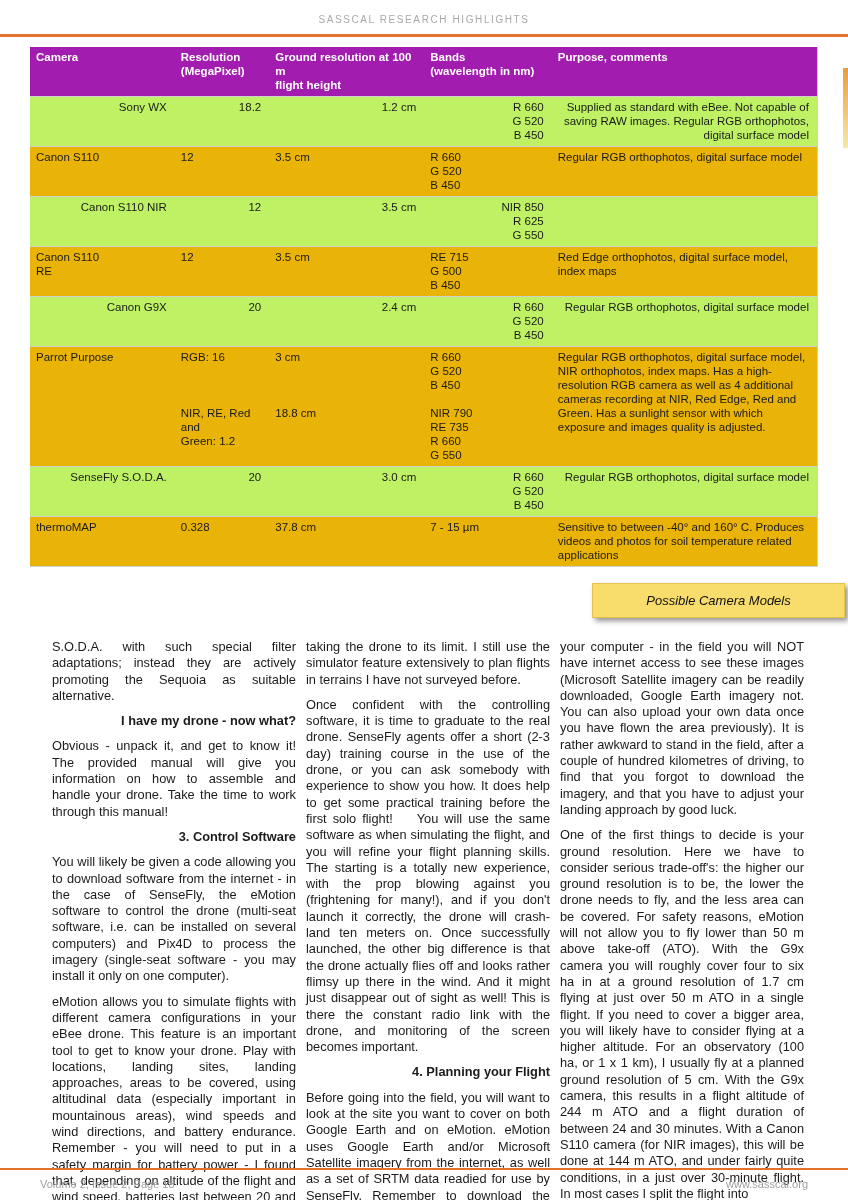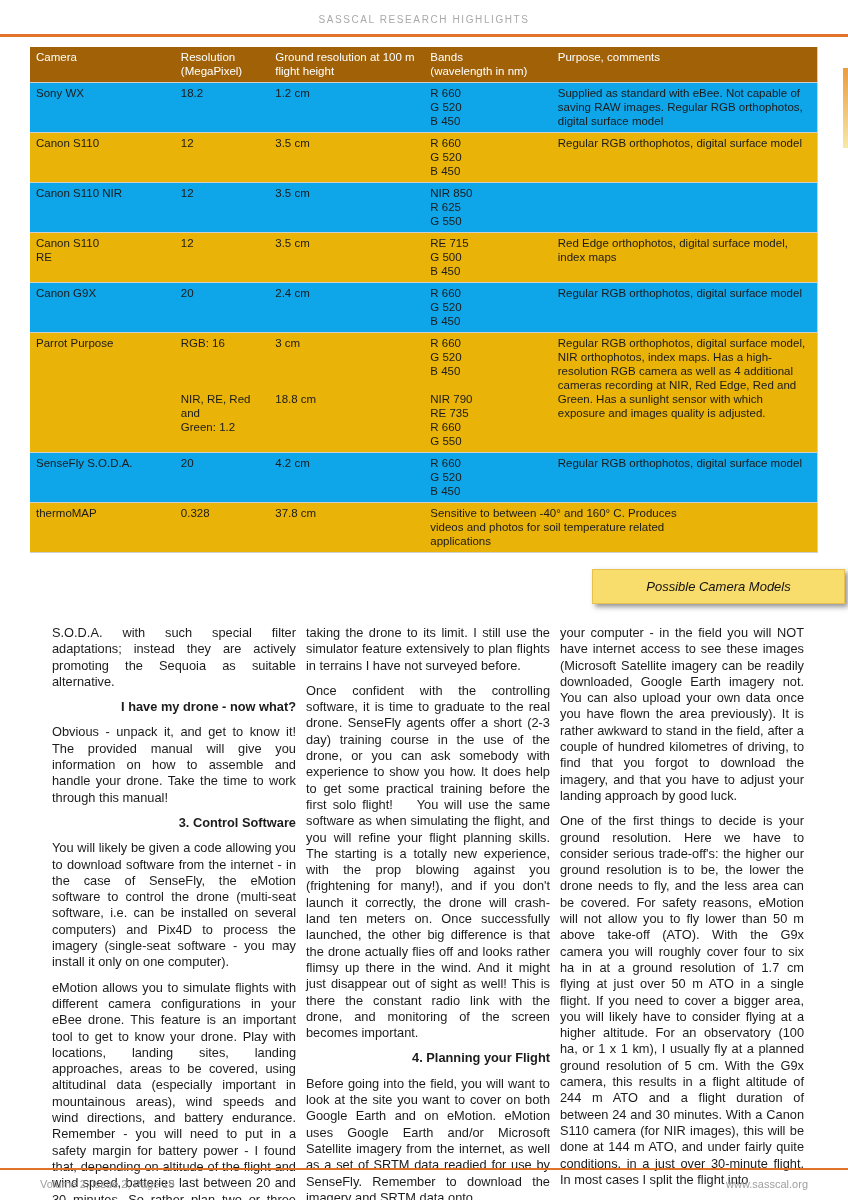--- a/index.html
+++ b/index.html
@@ -15,23 +15,23 @@
   .side-tab {
     position:absolute; right:0; top:68px; width:5px; height:80px;
     background:linear-gradient(#ec9c3e,#f6e9a8);
   }
   
   .camera-table {
     margin:10px 30px 0 30px; font-size:11.5px; line-height:14px;
     border-right:1px solid #cfcfcf; border-bottom:1px solid #cfcfcf;
   }
   .thead, .tr { display:flex; }
-  .thead { background:#a16207; color:#ffffff; font-weight:normal;justify-content:flex-end; }
+  .thead { background:#a21caf; color:#ffffff; font-weight:bold; }
   .tr { border-top:1px solid #cfcfcf; background:#eab308; }
-  .tr.alt { background:#0ea5e9; }
+  .tr.alt { background:#bef264;text-align:right; }
   .th, .td { padding:3px 8px 4px 6px; white-space:pre-line; box-sizing:border-box; }
   .camera     { width:18.4%; }
   .resolution { width:12.0%; }
   .ground     { width:19.7%; }
   .bands      { width:16.2%; }
   .purpose    { width:33.7%; }
   
   .callout {
     width:243px; margin:16px 3px 0 auto;
     background:#f9dd6c; border:1px solid #e6c14d;
@@ -140,30 +140,31 @@
 
 NIR 790
 RE 735
 R 660
 G 550</div>
           <div class="td purpose">Regular RGB orthophotos, digital surface model, NIR orthophotos, index maps. Has a high-resolution RGB camera as well as 4 additional cameras recording at NIR, Red Edge, Red and Green. Has a sunlight sensor with which exposure and images quality is adjusted.</div>
         </div>
         <div class="tr alt">
           <div class="td camera">SenseFly S.O.D.A.</div>
           <div class="td resolution">20</div>
-          <div class="td ground">4.2 cm</div>
+          <div class="td ground">3.0 cm</div>
           <div class="td bands">R 660
 G 520
 B 450</div>
           <div class="td purpose">Regular RGB orthophotos, digital surface model</div>
         </div>
         <div class="tr">
           <div class="td camera">thermoMAP</div>
           <div class="td resolution">0.328</div>
           <div class="td ground">37.8 cm</div>
+          <div class="td bands">7 - 15 µm</div>
           <div class="td purpose">Sensitive to between -40° and 160° C. Produces videos and photos for soil temperature related applications</div>
         </div>
       </div>
   </div>
 
   <div class="callout">Possible Camera Models</div>
 
   <div class="cols">
     <div class="col">
         <p>S.O.D.A. with such special filter adaptations; instead they are actively promoting the Sequoia as suitable alternative.</p>

